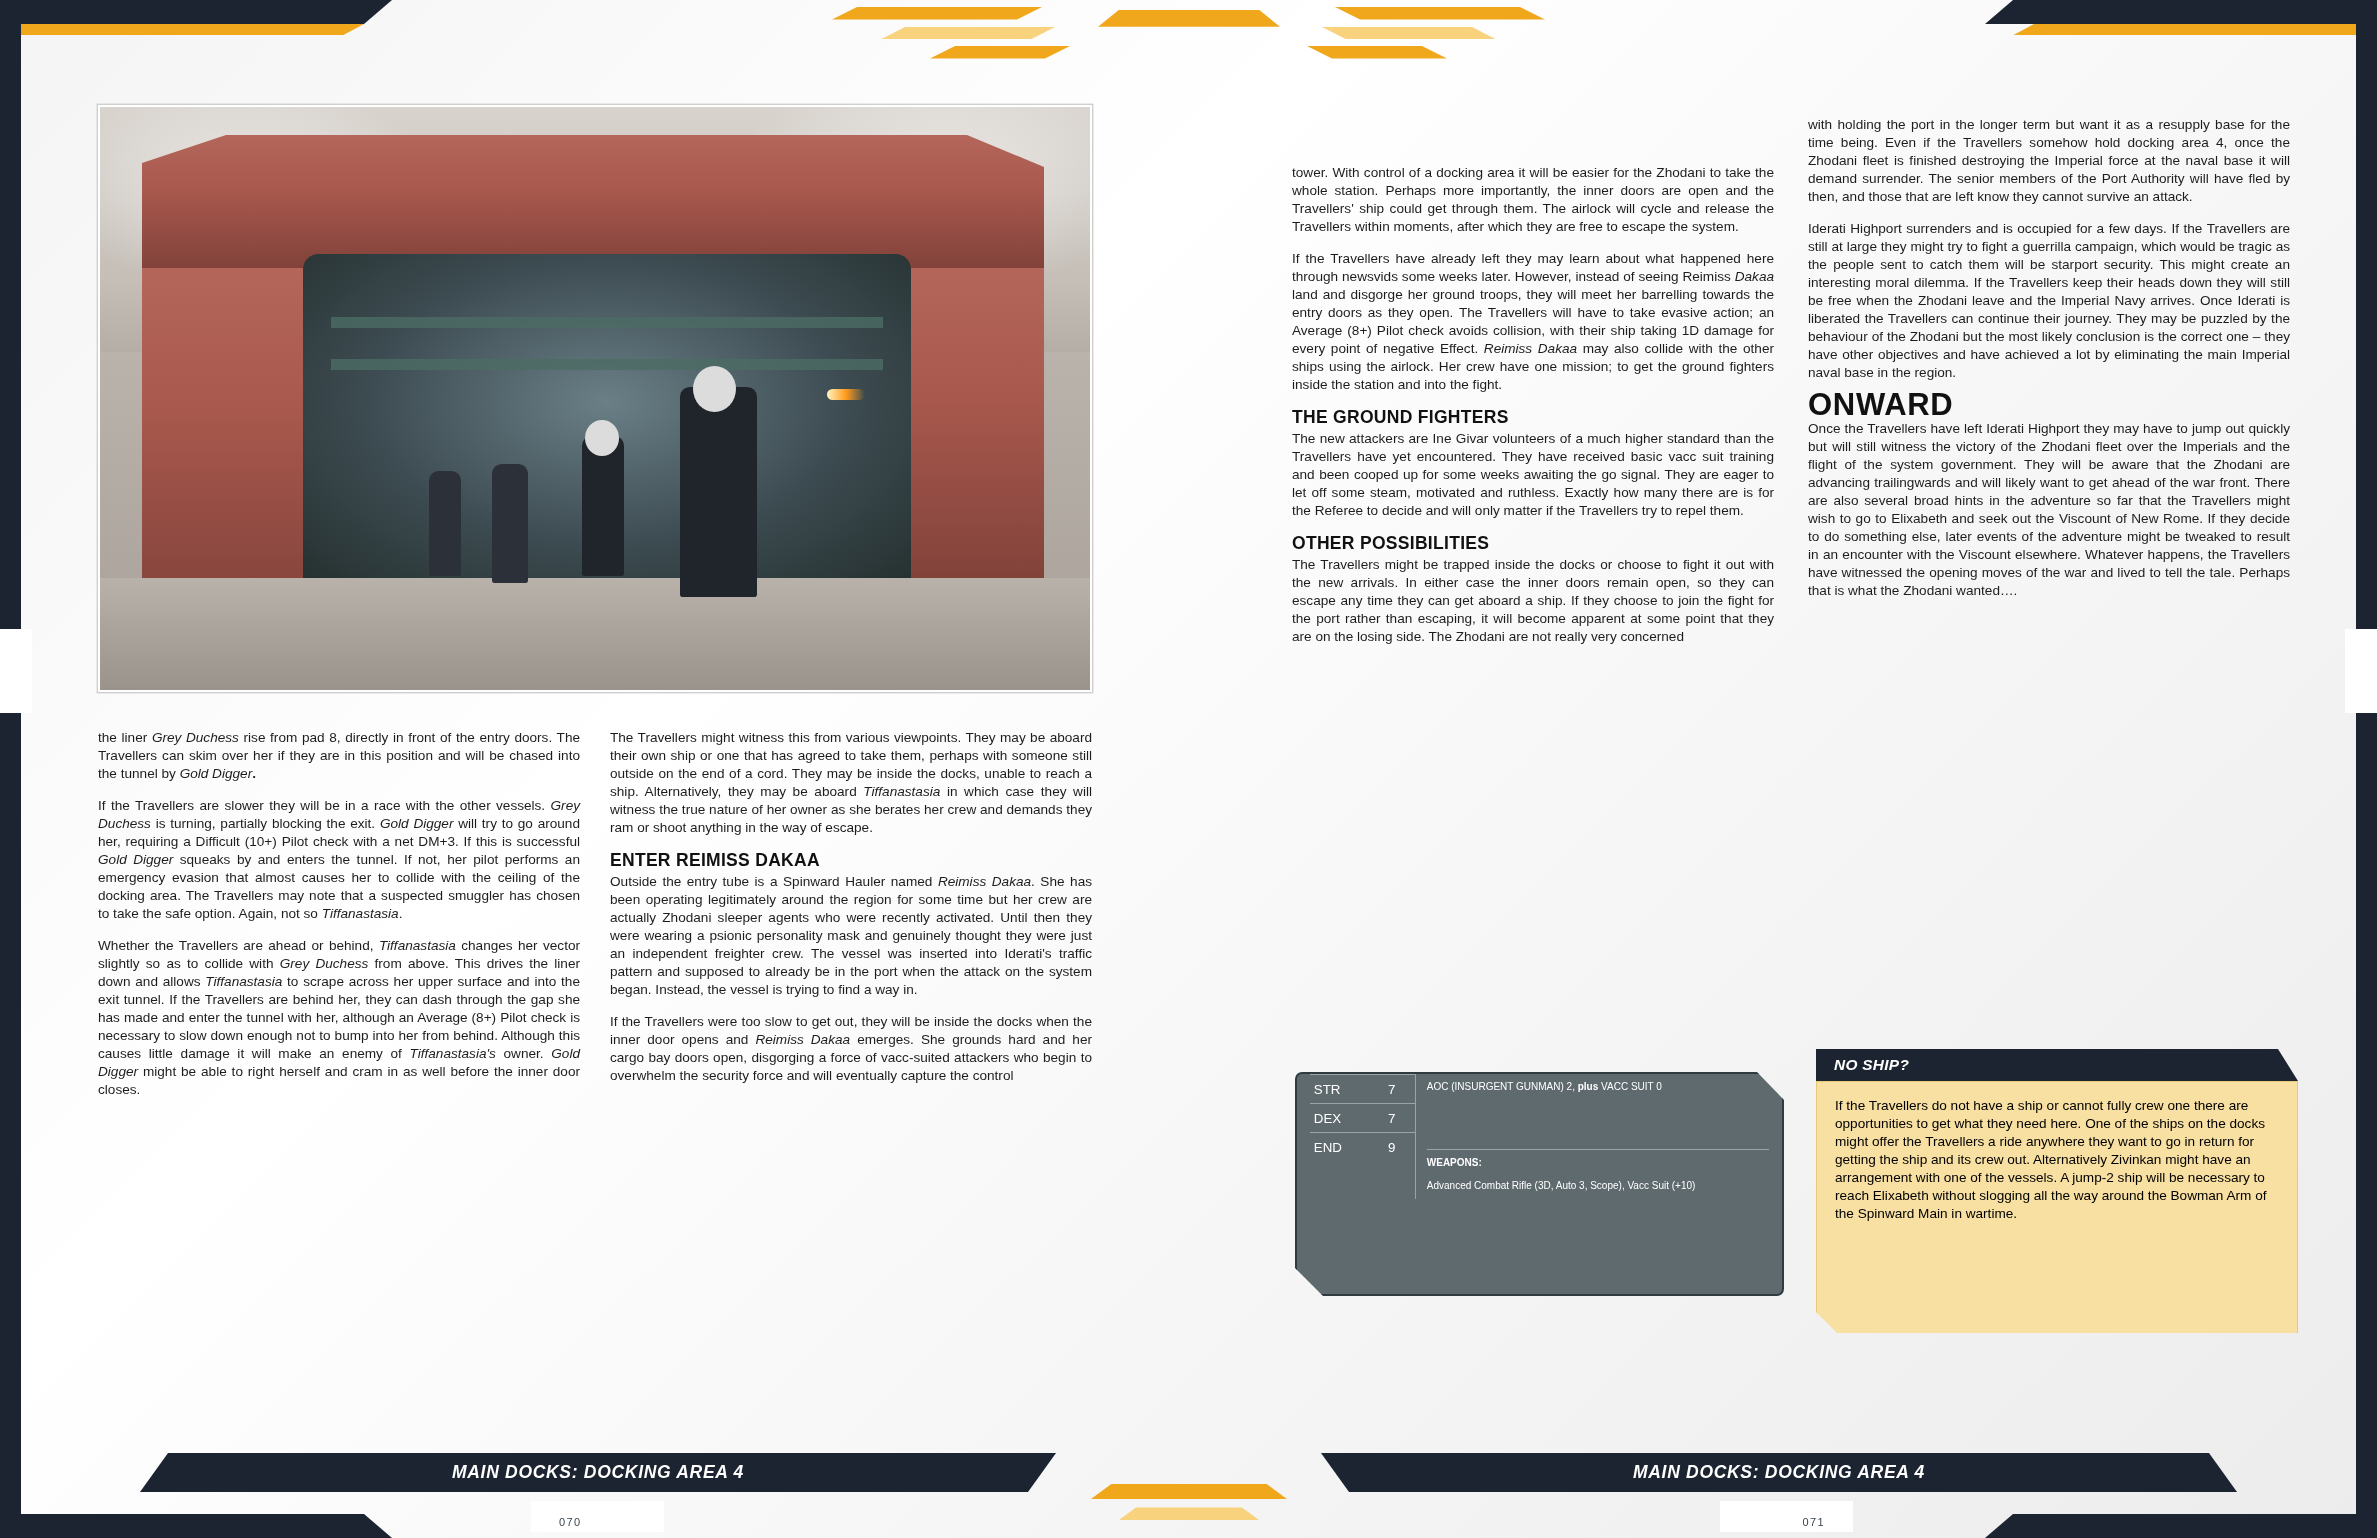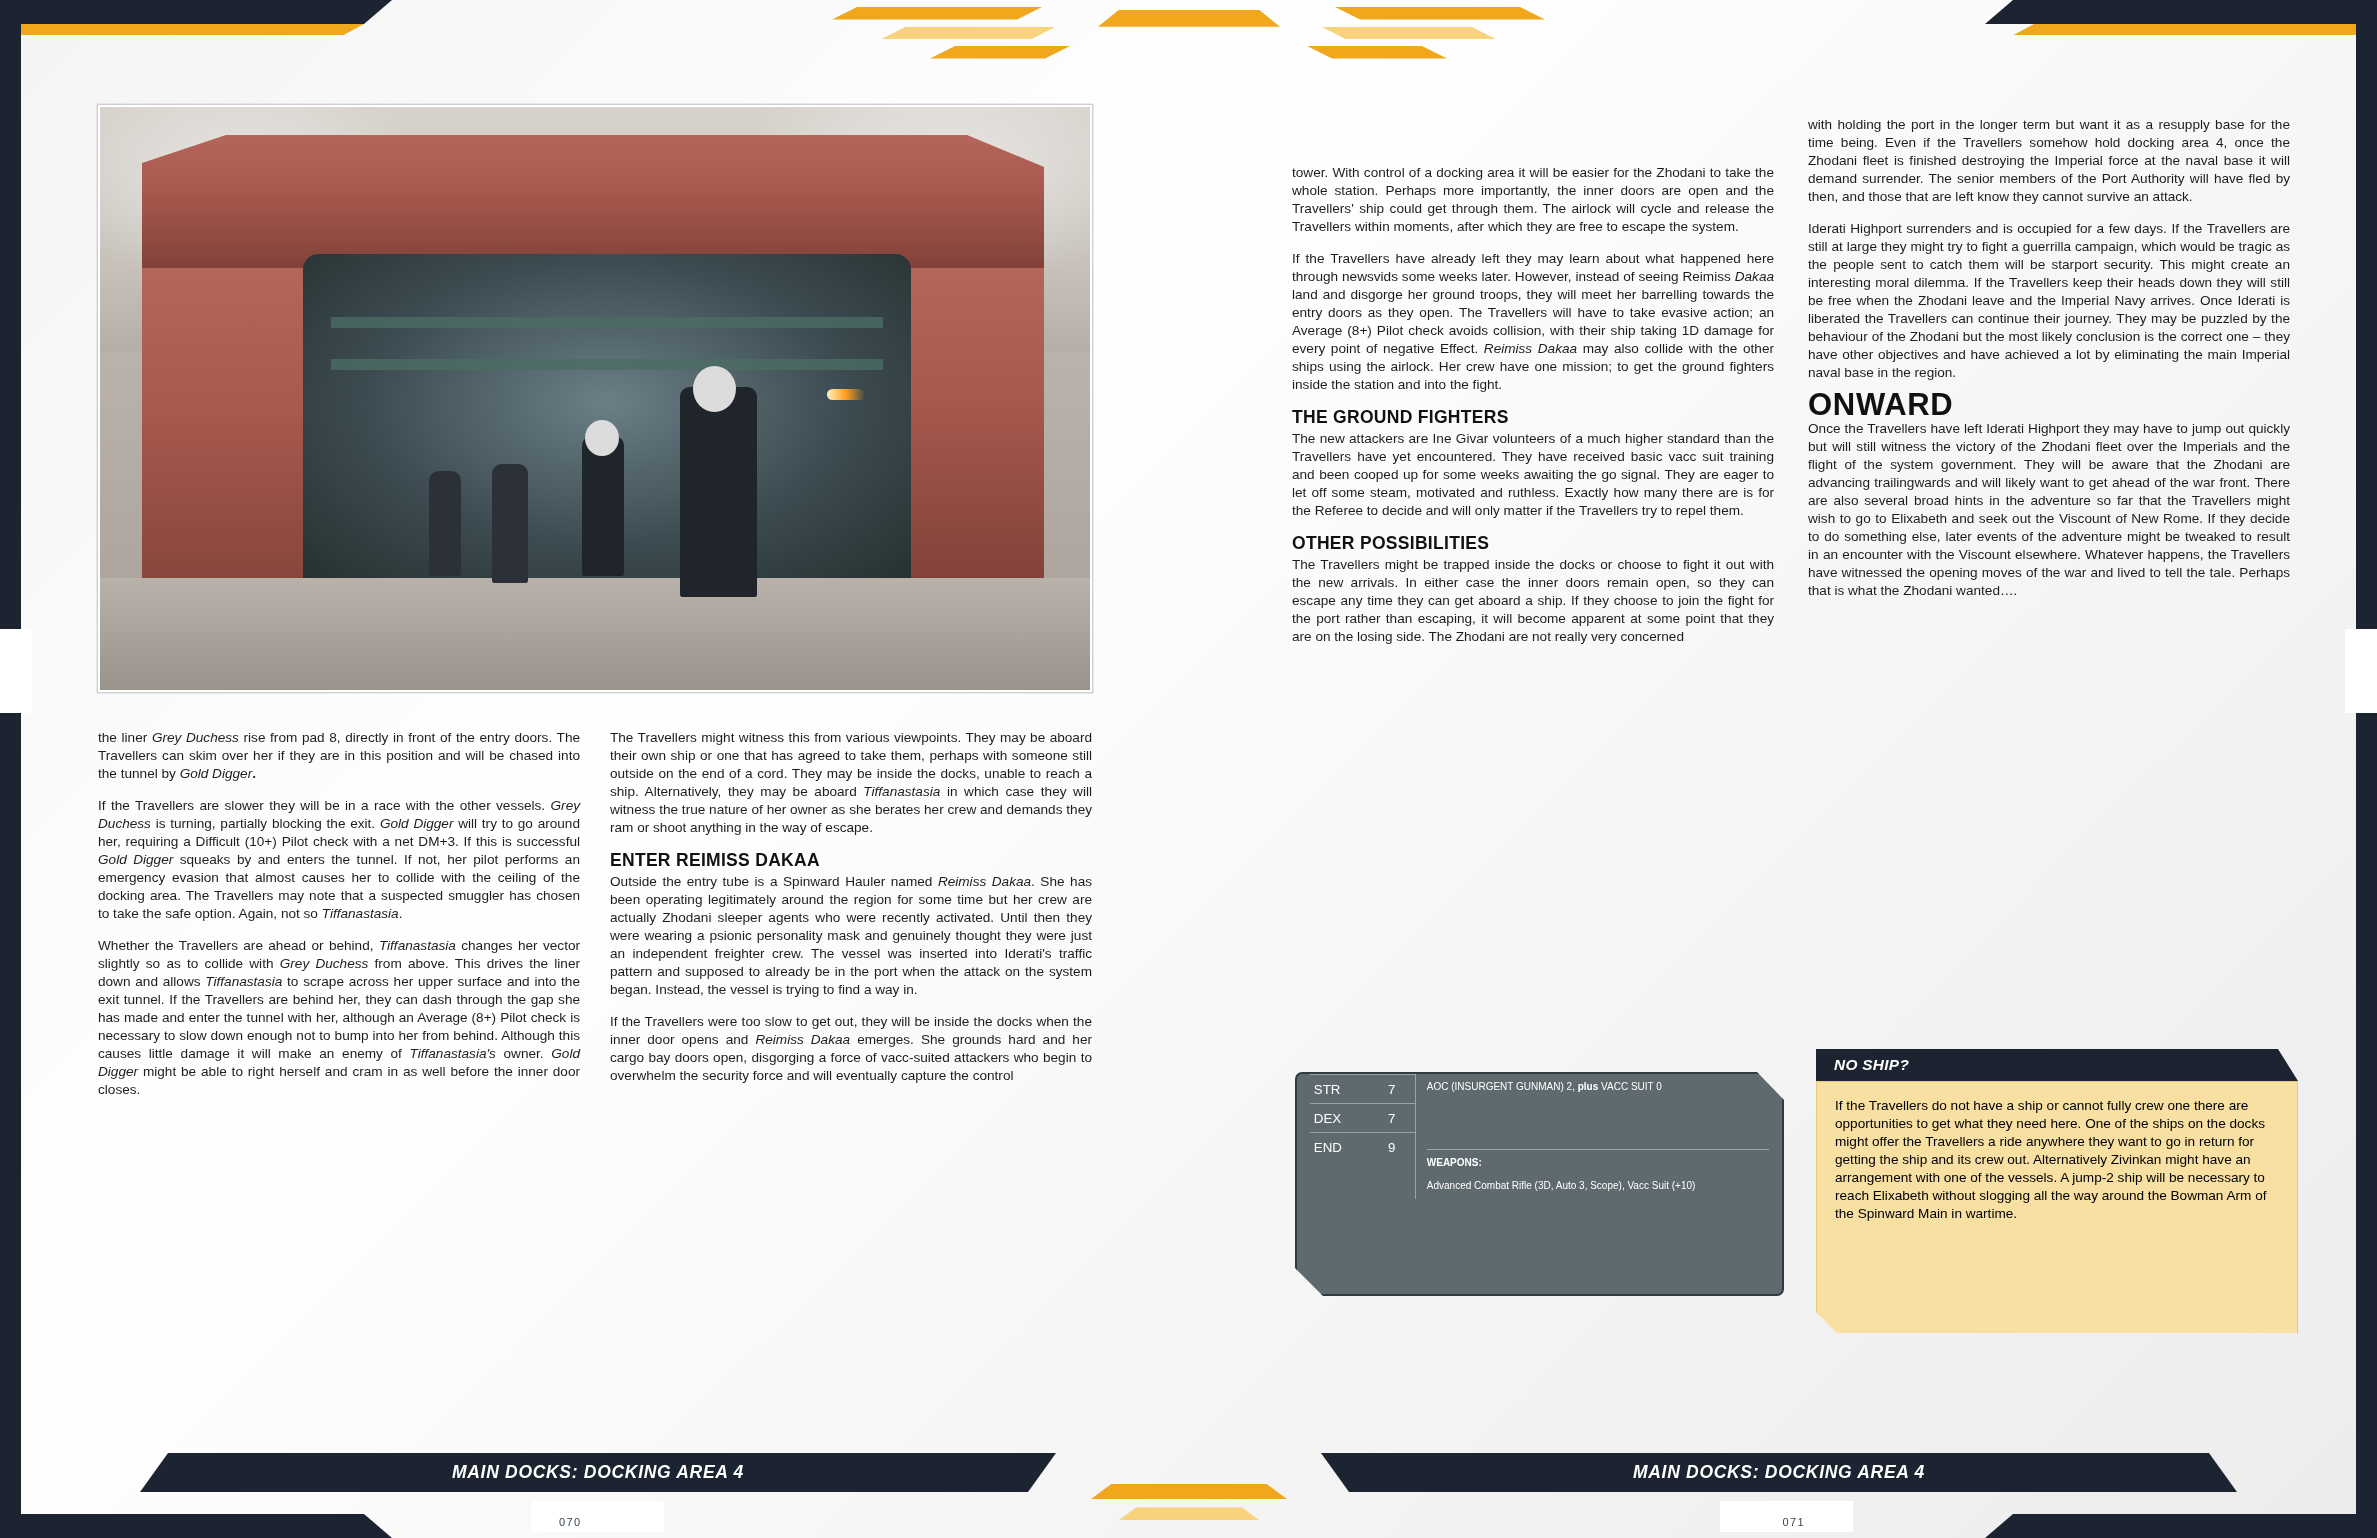--- a/index.html
+++ b/index.html
@@ -199,21 +199,21 @@
   .footer-right { right: 140px; width: 916px;
     clip-path: polygon(0 0, 888px 0, 916px 39px, 28px 39px); }
   .footer-bar .ftxt {
     font-size: 17.5px; font-weight: bold; font-style: italic; letter-spacing: 0.7px;
   }
   .pagenum {
     position: absolute; bottom: 9.8px;
     font-size: 11px; color: #3a4550; letter-spacing: 1.4px;
   }
   .pagenum-l { left: 559px; }
-  .pagenum-r { right: 572px; }
+  .pagenum-r { right: 552px; }
   .pn-wrap {
     position: absolute; bottom: 5.6px; height: 31px; width: 133px;
     background: #ffffff;
   }
 </style>
 </head>
 <body>
 
 <div class="page">
 

